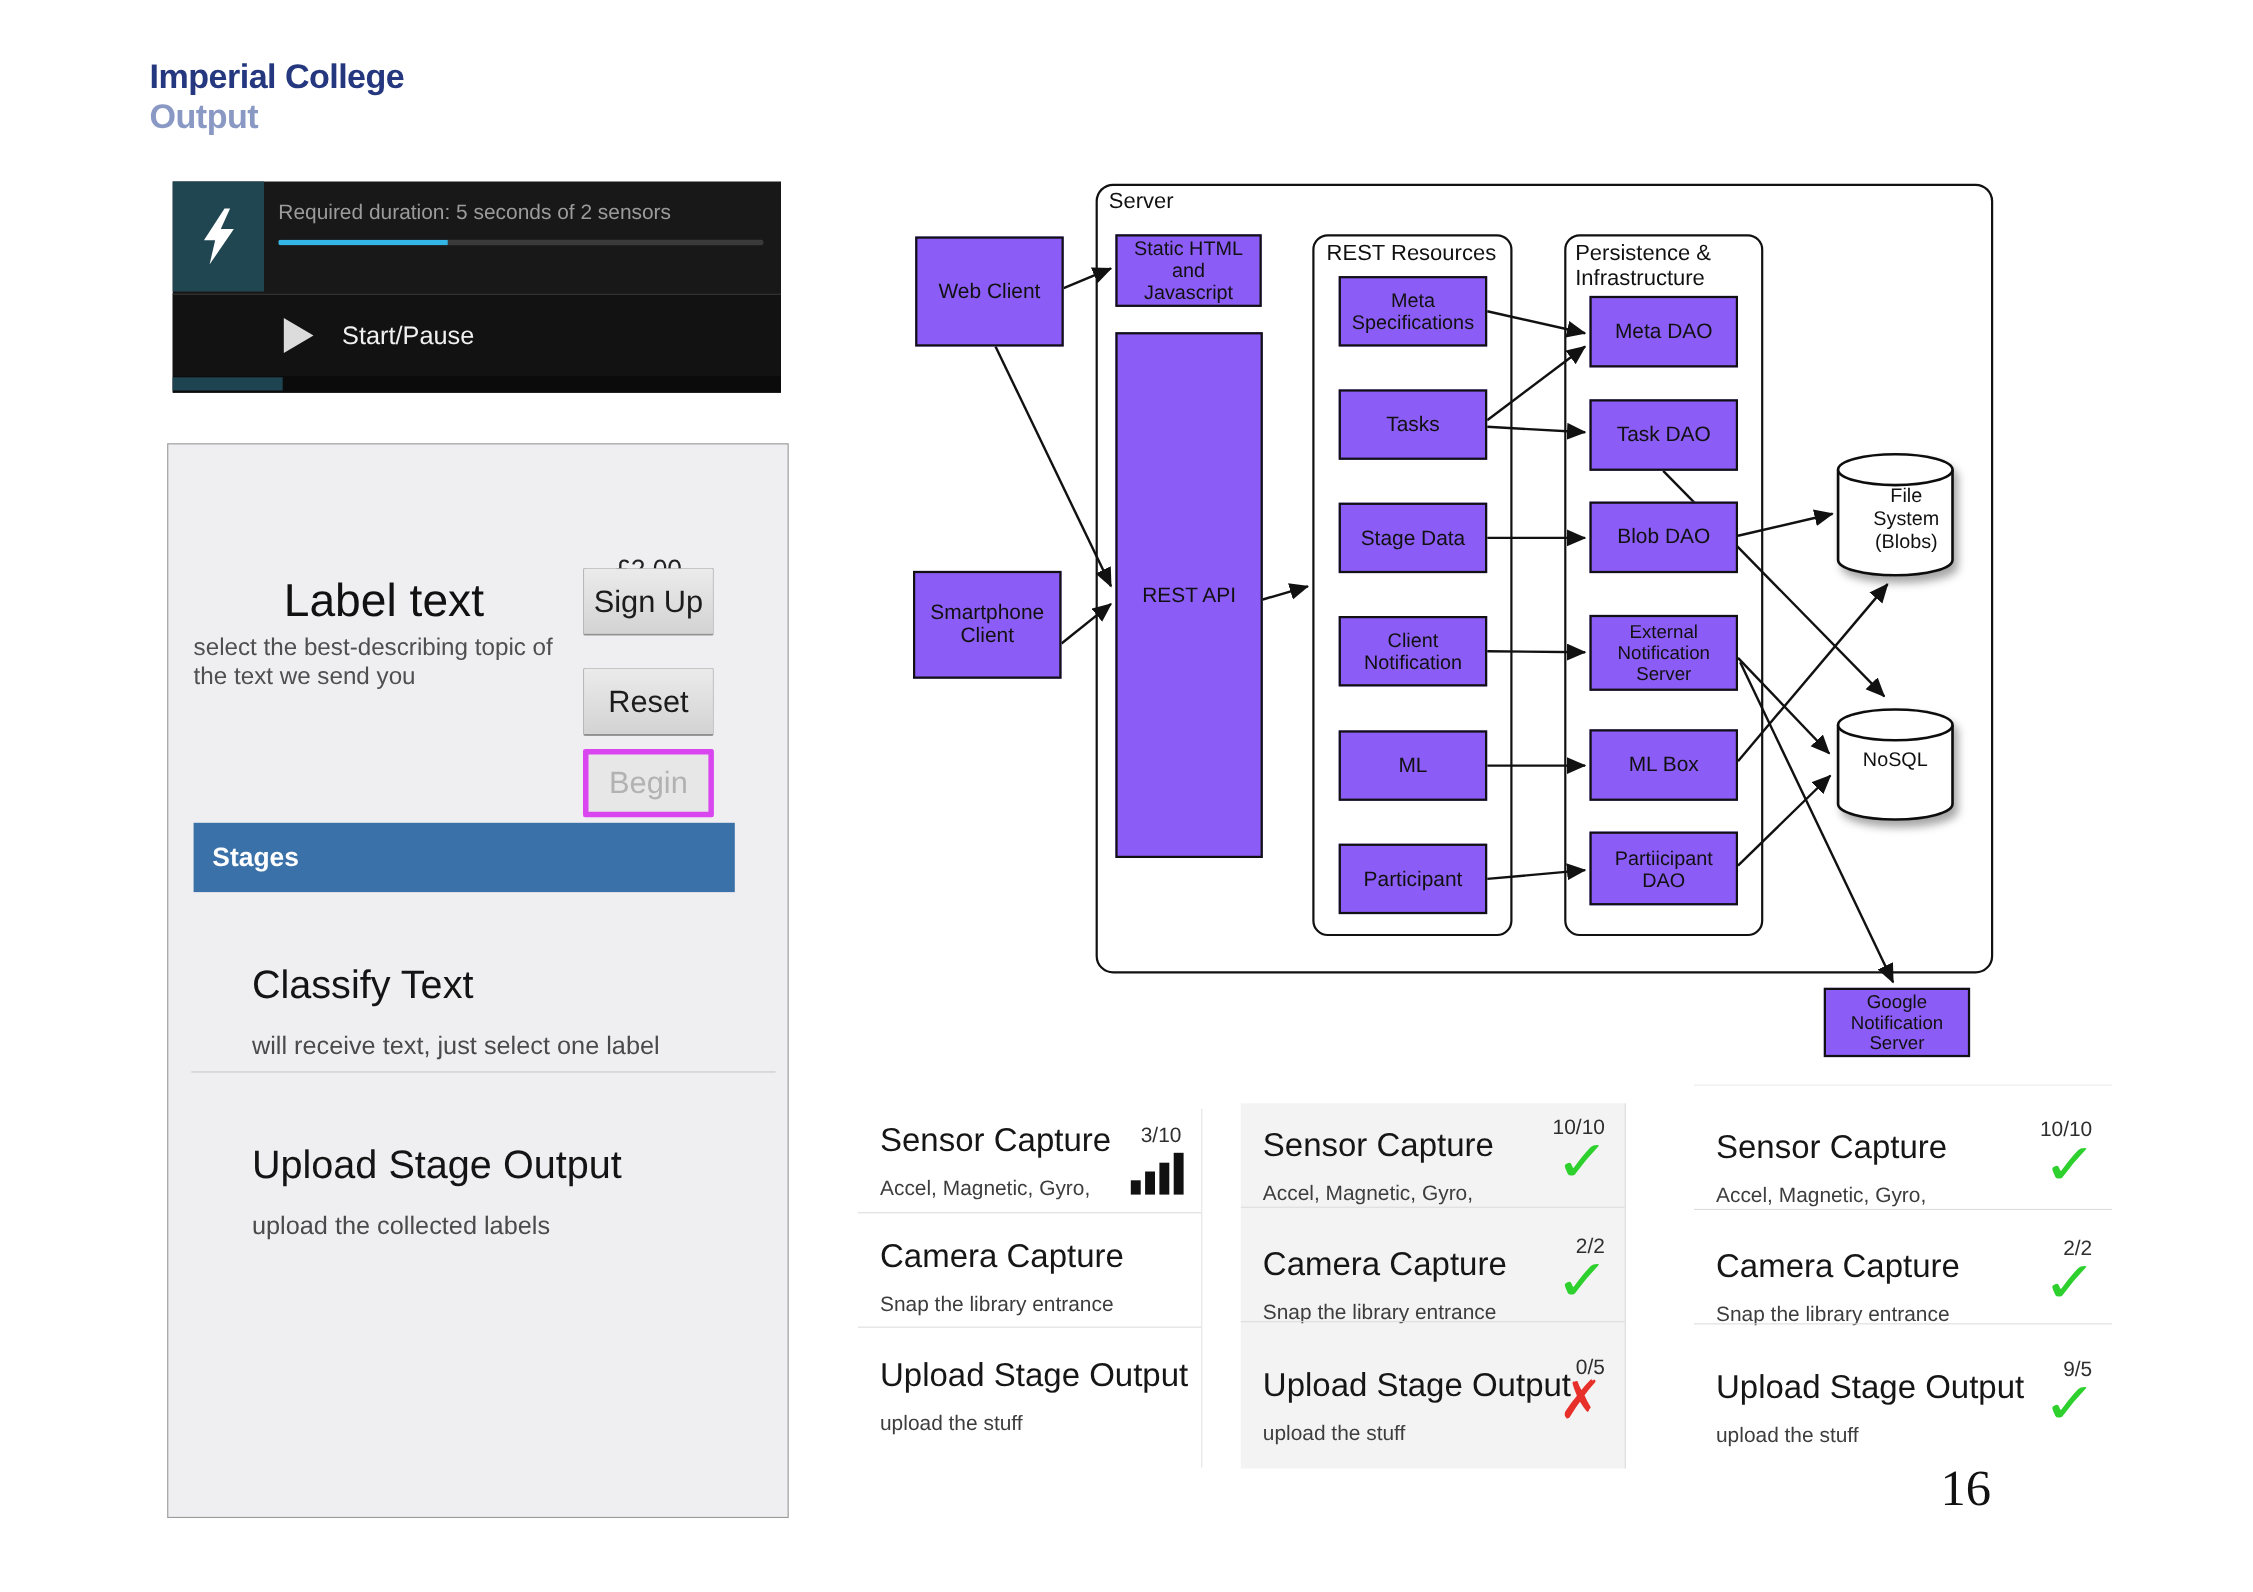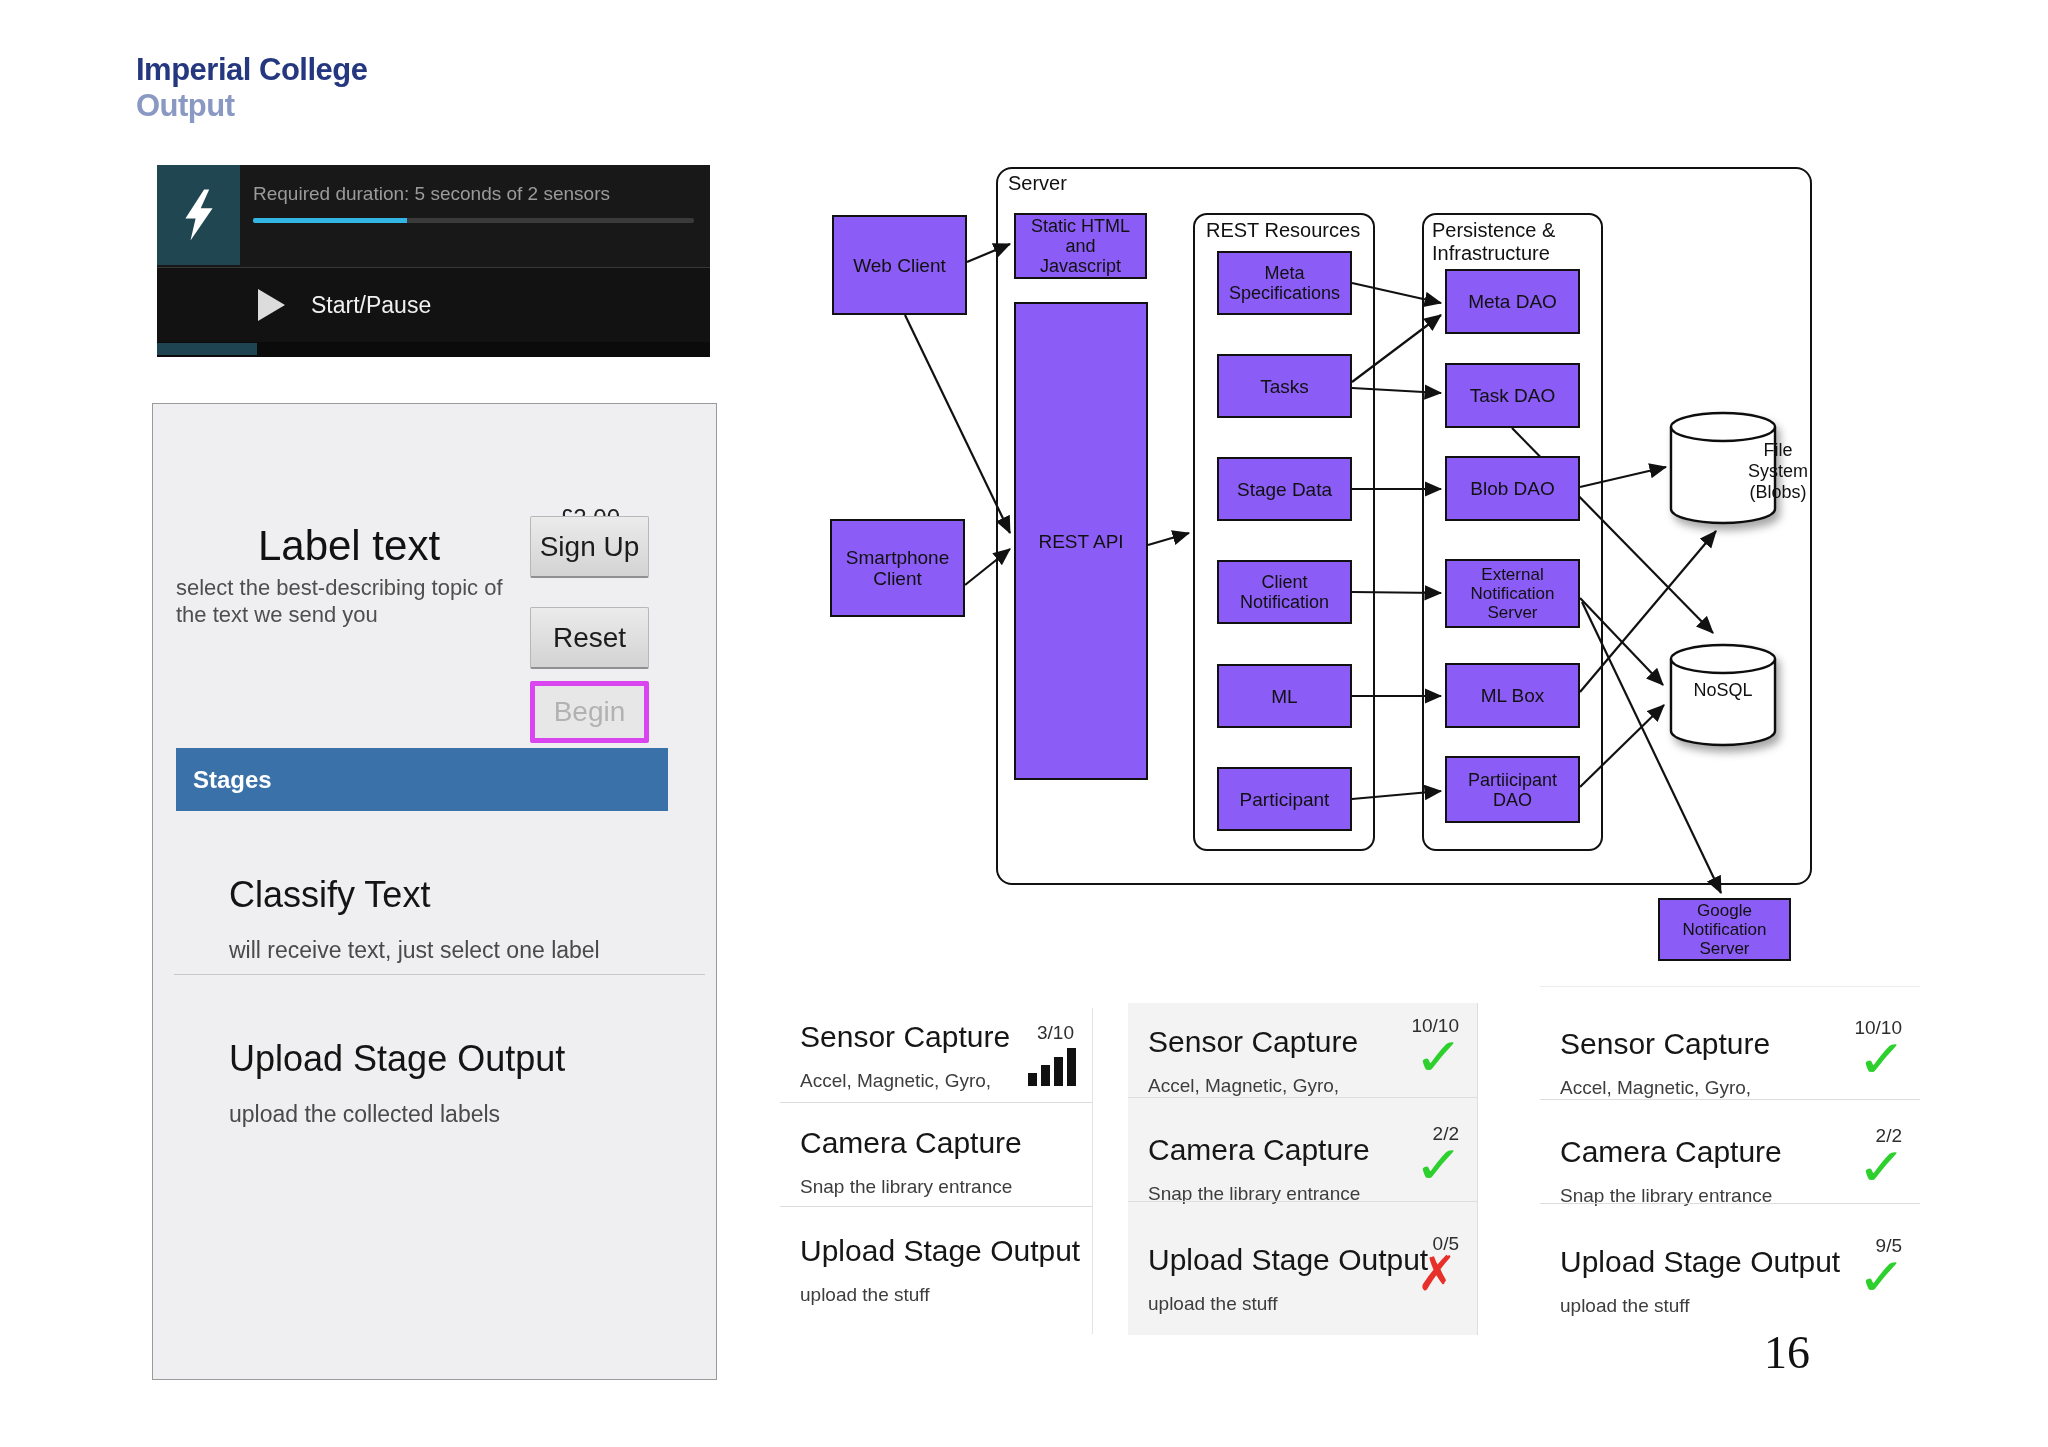--- a/index.html
+++ b/index.html
@@ -190,21 +190,21 @@
   <div class="dbox" style="left:1445px;top:269px;width:135px;height:65px;">Meta DAO</div>
   <div class="dbox" style="left:1445px;top:363px;width:135px;height:65px;">Task DAO</div>
   <div class="dbox" style="left:1445px;top:456px;width:135px;height:65px;">Blob DAO</div>
   <div class="dbox" style="left:1445px;top:559px;width:135px;height:69px;font-size:17px;line-height:19px;">External
 Notification
 Server</div>
   <div class="dbox" style="left:1445px;top:663px;width:135px;height:65px;">ML Box</div>
   <div class="dbox" style="left:1445px;top:756px;width:135px;height:67px;font-size:18px;line-height:20px;">Partiicipant
 DAO</div>
 
-  <div class="cyl-label" style="left:1716px;top:440px;width:124px;">File
+  <div class="cyl-label" style="left:1671px;top:440px;width:124px;">File
 System
 (Blobs)</div>
   <div class="cyl-label" style="left:1671px;top:680px;width:104px;">NoSQL</div>
   <div class="dbox" style="left:1658px;top:898px;width:133px;height:63px;font-size:17px;line-height:19px;">Google
 Notification
 Server</div>
 
   <div class="tpanel" style="left:780px;top:1008px;width:312px;height:326px;border-right:1px solid #e3e3e3;">
     <div>
       <div class="t-title" style="top:12px;">Sensor Capture</div>

